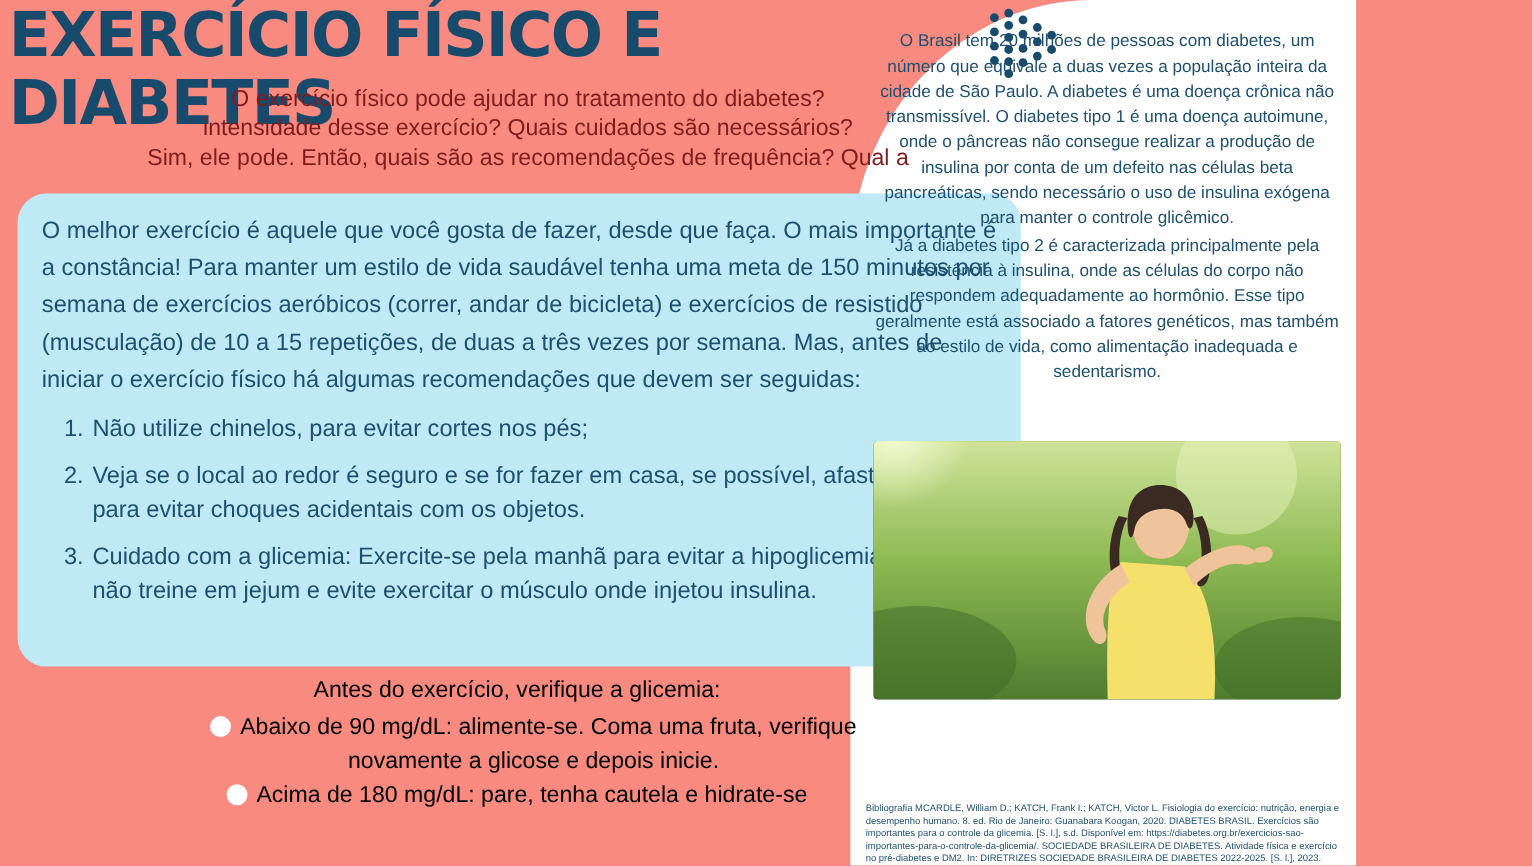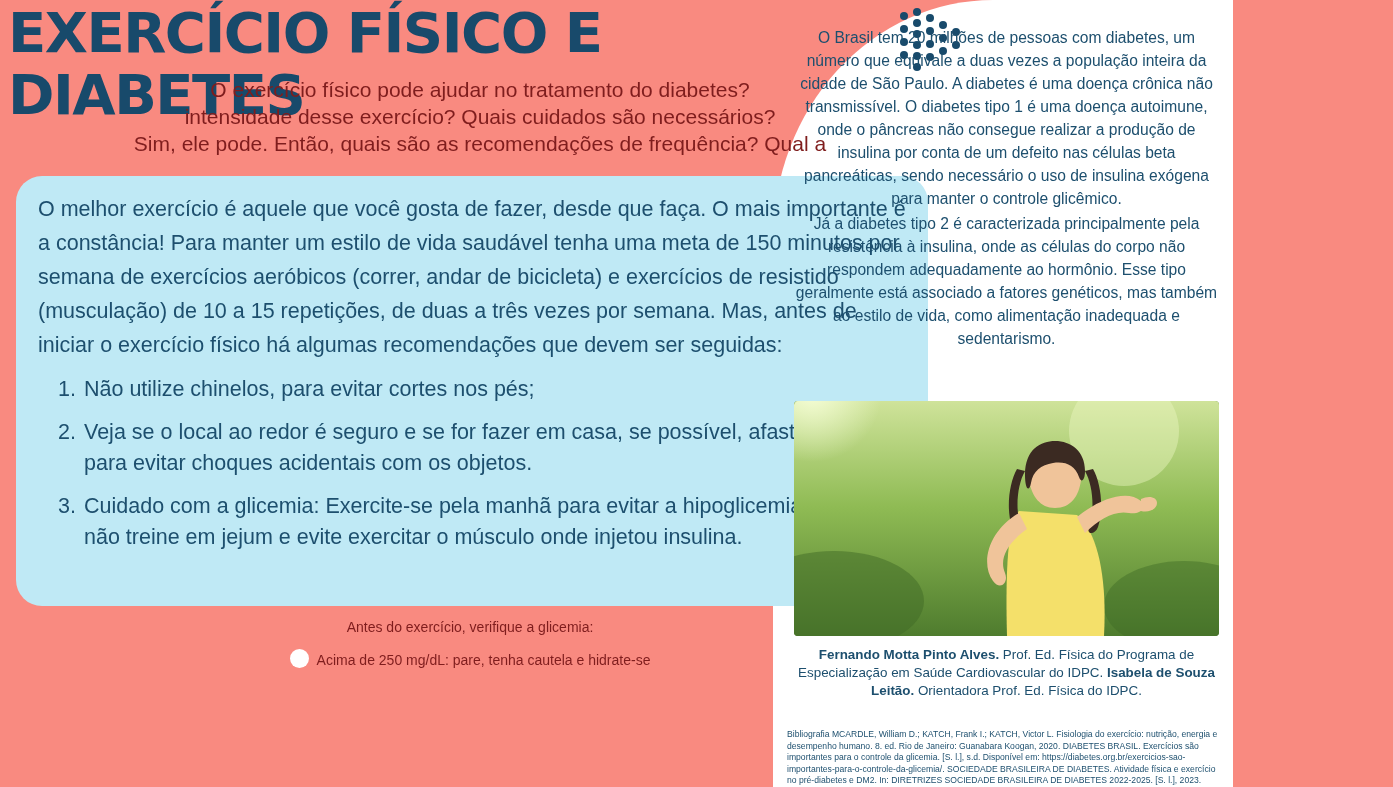--- a/index.html
+++ b/index.html
@@ -106,23 +106,23 @@
     margin-bottom: 2px;
     padding-left: 2px;
     margin-top: 12px;
   }
   
   .glyc {
     position: absolute;
     left: 20px;
     top: 612px;
     width: 900px;
-    color: #7f1d1d;
+    color: #000000;
     text-align: center;
-    font-size: 14px;
+    font-size: 21px;
     line-height: 31px;
   }
   .glyc .head {
     display: block;
     margin-bottom: 2px;
   }
   .glyc .row {
     display: block;
     padding-left: 30px;
     position: relative;
@@ -233,22 +233,26 @@
     <p>O melhor exercício é aquele que você gosta de fazer, desde que faça. O mais importante é a constância! Para manter um estilo de vida saudável tenha uma meta de 150 minutos por semana de exercícios aeróbicos (correr, andar de bicicleta) e exercícios de resistido (musculação) de 10 a 15 repetições, de duas a três vezes por semana. Mas, antes de iniciar o exercício físico há algumas recomendações que devem ser seguidas:</p>
     <ol class="reco">
       <li>Não utilize chinelos, para evitar cortes nos pés;</li>
       <li>Veja se o local ao redor é seguro e se for fazer em casa, se possível, afaste os físico para evitar choques acidentais com os objetos.</li>
       <li>Cuidado com a glicemia:  Exercite-se pela manhã para evitar a hipoglicemia noturna, não treine em jejum e evite exercitar o músculo onde injetou insulina.</li>
     </ol>
   </div>
 
   <div class="glyc">
     <span class="head">Antes do exercício, verifique a glicemia:</span>
+    <span class="row r1">
+      <span class="bullet"></span><span>Abaixo de 90 mg/dL: alimente-se. Coma uma fruta, verifique</span>
+      <span class="l2">novamente a glicose e depois inicie.</span>
+    </span>
     <span class="row" style="text-align:center;padding-left:0;">
-      <span class="bullet"></span><span>Acima de 250 mg/dL: pare, tenha cautela e hidrate-se</span>
+      <span class="bullet"></span><span>Acima de 180 mg/dL: pare, tenha cautela e hidrate-se</span>
     </span>
   </div>
 
   <div class="glucometer">
     <svg viewBox="0 0 130 160" width="130" height="160" xmlns="http://www.w3.org/2000/svg">
       <g transform="rotate(28 65 80)">
         <rect x="34" y="10" width="60" height="128" rx="22" fill="#2b5f9e"></rect>
         <rect x="34" y="10" width="60" height="128" rx="22" fill="none" stroke="#1d4f7e" stroke-width="2"></rect>
         <rect x="42" y="26" width="44" height="34" rx="5" fill="#a8e6a1"></rect>
         <text x="64" y="53" font-family="DejaVu Sans Mono, monospace" font-size="22" font-weight="bold" fill="#1d4f6e" text-anchor="middle">58</text>
@@ -291,20 +295,17 @@
           <path d="M26 34 c0 -26, 16 -34, 30 -34 c16 0 30 10 30 30 c0 10 -4 12 -6 6 c-4 -12 -14 -16 -26 -14 c-12 2 -20 8 -22 20 c-2 10 -6 6 -6 -8 z" fill="#3b2a22"></path>
           <path d="M26 30 c-8 14 -10 40 -4 56 c3 8 -6 8 -9 0 c-6 -18 -3 -44 5 -58 z" fill="#3b2a22"></path>
           <path d="M86 30 c8 14 10 40 4 56 c-3 8 6 8 9 0 c6 -18 3 -44 -5 -58 z" fill="#3b2a22"></path>
           <path d="M78 76 C100 58, 128 48, 142 60 c8 7 -2 14 -12 12 c-14 -3 -30 6 -44 20 z" fill="#f0c49a"></path>
           <path d="M20 72 C-8 88, -20 120, -6 140 c7 10 16 2 12 -8 c-6 -14 2 -30 22 -44 z" fill="#f0c49a"></path>
           <path d="M142 58 c8 -4 16 -2 16 4 c0 6 -8 10 -16 8 z" fill="#f0c49a"></path>
         </g>
       </svg>
     </div>
 
-    <div class="credits">
-      <b>Fernando Motta Pinto Alves.</b><span> Prof. Ed. Física do Programa de Especialização em Saúde Cardiovascular do IDPC. </span><b>Isabela de Souza Leitão.</b><span> Orientadora Prof. Ed. Física do IDPC.</span>
-    </div>
 
     <div class="biblio">Bibliografia MCARDLE, William D.; KATCH, Frank I.; KATCH, Victor L. Fisiologia do exercício: nutrição, energia e desempenho humano. 8. ed. Rio de Janeiro: Guanabara Koogan, 2020. DIABETES BRASIL. Exercícios são importantes para o controle da glicemia. [S. l.], s.d. Disponível em: https://diabetes.org.br/exercicios-sao-importantes-para-o-controle-da-glicemia/. SOCIEDADE BRASILEIRA DE DIABETES. Atividade física e exercício no pré-diabetes e DM2. In: DIRETRIZES SOCIEDADE BRASILEIRA DE DIABETES 2022-2025. [S. l.], 2023. Disponível em: https://diretriz.diabetes.org.br/atividade-fisica-e-exercicio-no-pre-diabetes-e-dm2/.</div>
   </div>
 
 </div>
 
 </body></html>

